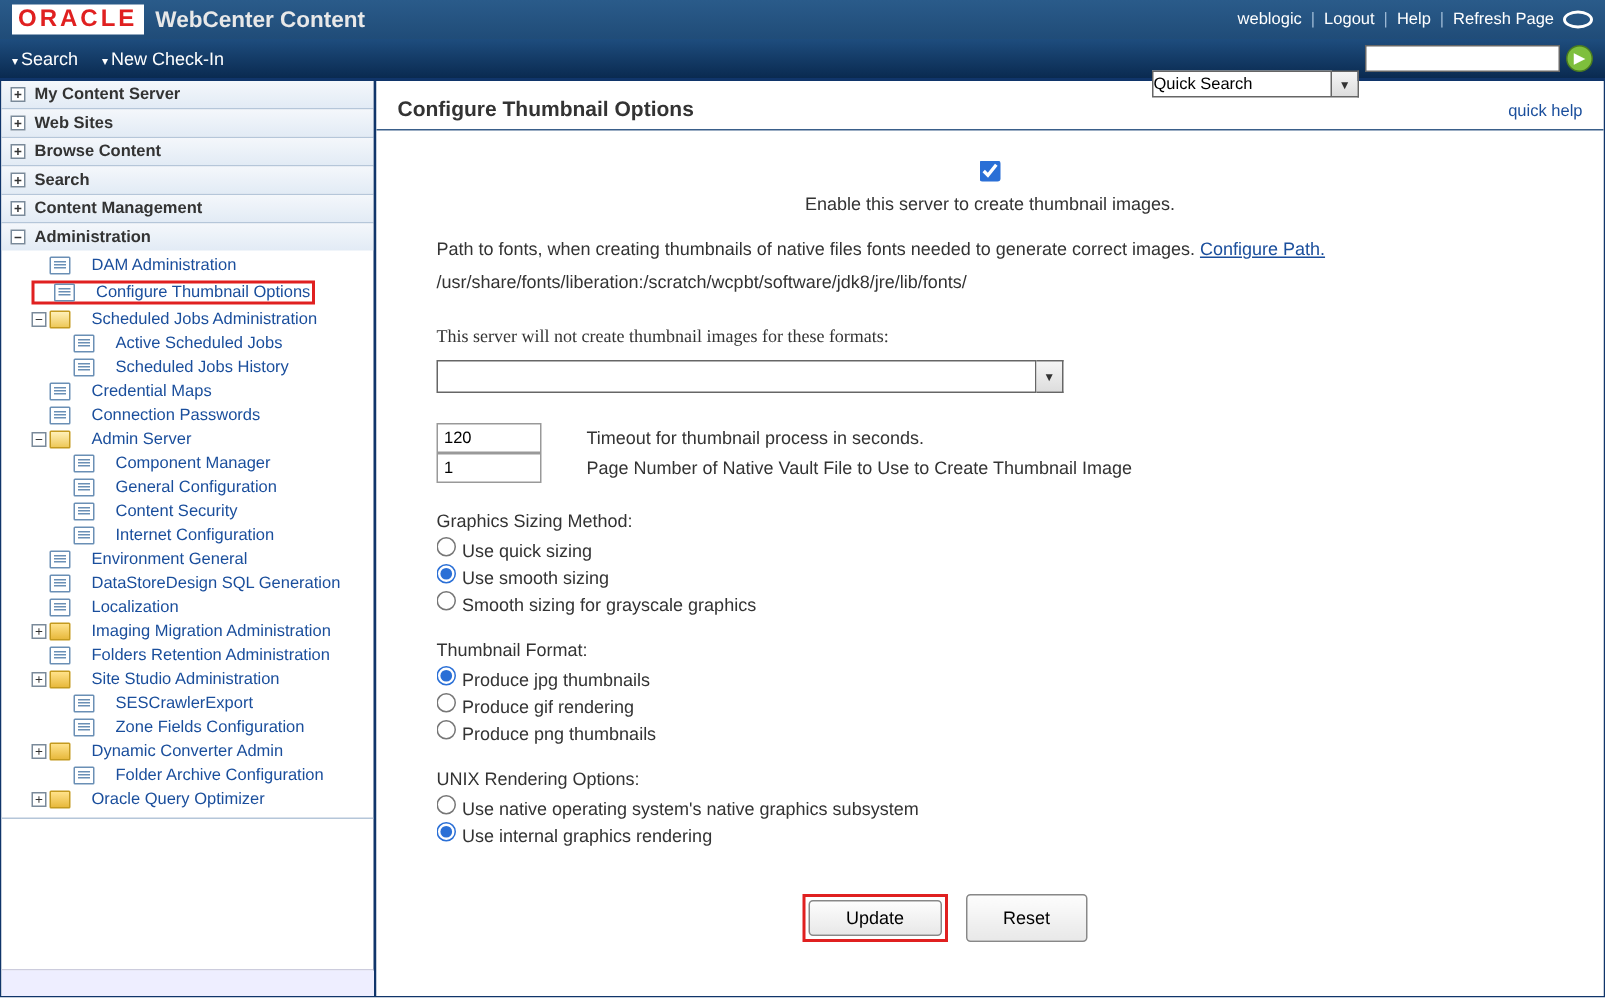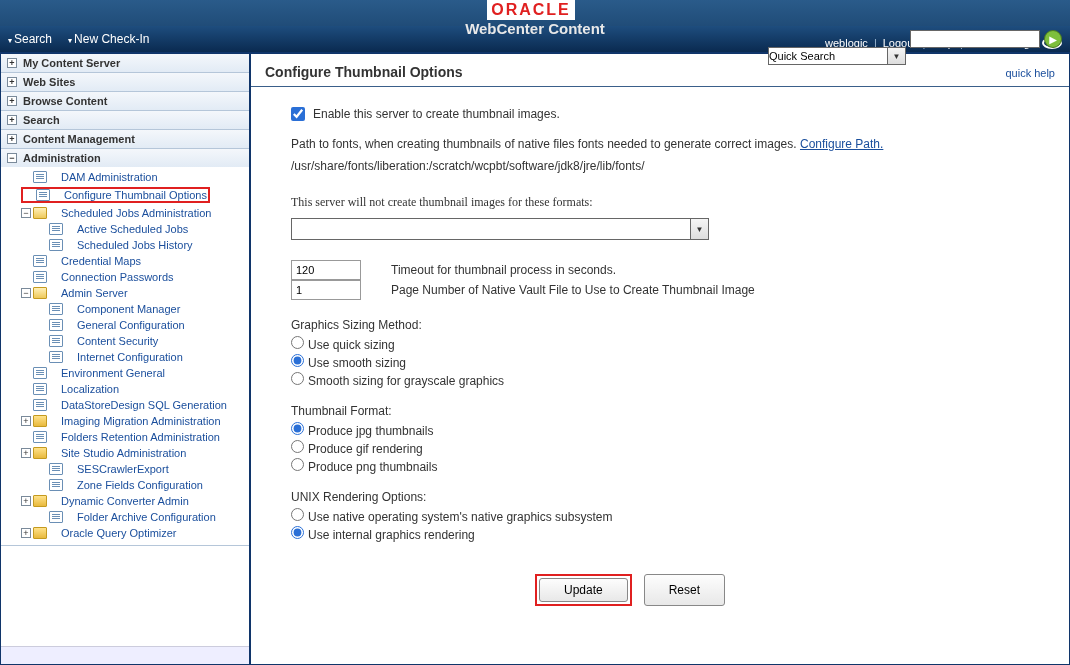--- a/index.html
+++ b/index.html
@@ -1,19 +1,19 @@
 <!DOCTYPE html>
 <html><head>
 <meta charset="utf-8">
 <style>
 * { box-sizing: border-box; margin: 0; padding: 0; }
 body { font-family: Arial, Helvetica, sans-serif; font-size: 11px; color: #333; background: #fff; width: 1070px; height: 665px; overflow: hidden; }
 
 
-.banner { background: linear-gradient(#2a5b8a, #204c78); height: 26px; display: flex; align-items: center; padding: 0 8px; color: #fff; flex-direction: column; }
+.banner { background: linear-gradient(#2a5b8a, #204c78); height: 26px; display: flex; align-items: center; padding: 0 8px; color: #fff; }
 .oracle-logo { font-weight: bold; font-size: 16px; letter-spacing: 2px; color: #e02020; background: #fff; padding: 1px 4px; margin-right: 8px; font-family: Arial; }
 .app-title { font-size: 15px; color: #e8e8e8; font-weight: bold; }
 .banner-right { margin-left: auto; display: flex; align-items: center; gap: 6px; }
 .banner-right a { color: #fff; text-decoration: none; cursor: pointer; }
 .banner-right .sep { color: #9cb8d4; }
 .oval { width: 20px; height: 12px; border: 2px solid #fff; border-radius: 50%; display: inline-block; }
 
 
 .menubar { background: linear-gradient(#1e4d7e, #0a2a50); height: 26px; display: flex; align-items: center; padding: 0 8px; }
 .menubar .menu { color: #fff; margin-right: 16px; cursor: pointer; font-size: 12px; }
@@ -45,21 +45,21 @@
 .indent2 { padding-left: 32px; }
 .highlight-box { border: 2px solid #e02020; padding: 0 1px; display: inline-flex; align-items: center; }
 
 
 .main { flex: 1; background: #fff; display: flex; flex-direction: column; }
 .main-head { display: flex; align-items: baseline; border-bottom: 1px solid #3a5f8a; padding: 10px 14px 6px 14px; }
 .main-head h1 { font-size: 14px; color: #333; }
 .quick-help { margin-left: auto; color: #1a4e9c; text-decoration: none; cursor: pointer; font-size: 11px; }
 .content { padding: 20px 40px; color: #333; font-size: 12px; }
 .content .row { margin-bottom: 8px; }
-.checkbox-row { display: flex; align-items: center; gap: 8px; margin-bottom: 16px; }
+.checkbox-row { display: flex; align-items: center; gap: 8px; margin-bottom: 16px; flex-direction: column; }
 .checkbox-row input { accent-color: #2a6fd6; width: 14px; height: 14px; }
 .link { color: #1a4e9c; text-decoration: underline; cursor: pointer; }
 .small-input { width: 70px; height: 20px; border: 1px solid #999; font-size: 11px; padding: 0 4px; }
 .dropdown { width: 400px; height: 22px; border: 1px solid #666; background: #fff; }
 .dropdown-wrap { display: flex; }
 .dd-btn { width: 18px; height: 22px; border: 1px solid #666; border-left: none; background: linear-gradient(#f5f5f5,#ddd); display: flex; align-items: center; justify-content: center; font-size: 8px; cursor: pointer; }
 .radio-group label { display: block; font-size: 12px; line-height: 18px; }
 .radio-group input { margin-right: 4px; accent-color: #2a6fd6; }
 .section-label { margin: 14px 0 4px 0; }
 .btn-row { display: flex; gap: 12px; justify-content: center; margin-top: 30px; padding-right: 60px; }
@@ -204,26 +204,26 @@
               <a>Internet Configuration</a>
             </div>
           <div class="tree-node indent1">
               <span class="spc"></span>
               <span class="icon page"></span>
               <a>Environment General</a>
             </div>
           <div class="tree-node indent1">
               <span class="spc"></span>
               <span class="icon page"></span>
+              <a>DataStoreDesign SQL Generation</a>
+            </div>
+          <div class="tree-node indent1">
+              <span class="spc"></span>
+              <span class="icon page"></span>
               <a>Localization</a>
-            </div>
-          <div class="tree-node indent1">
-              <span class="spc"></span>
-              <span class="icon page"></span>
-              <a>DataStoreDesign SQL Generation</a>
             </div>
           <div class="tree-node indent1">
               <span class="tog">+</span>
               <span class="icon folder"></span>
               <a>Imaging Migration Administration</a>
             </div>
           <div class="tree-node indent1">
               <span class="spc"></span>
               <span class="icon page"></span>
               <a>Folders Retention Administration</a>

